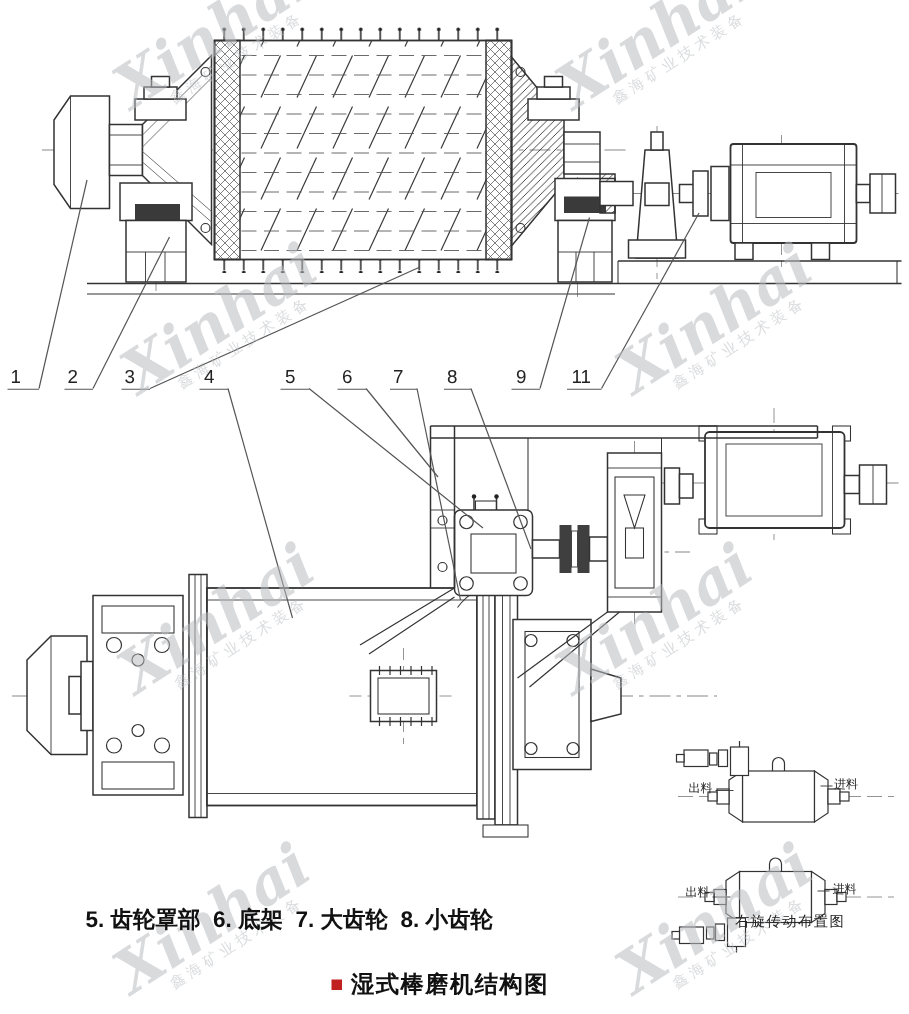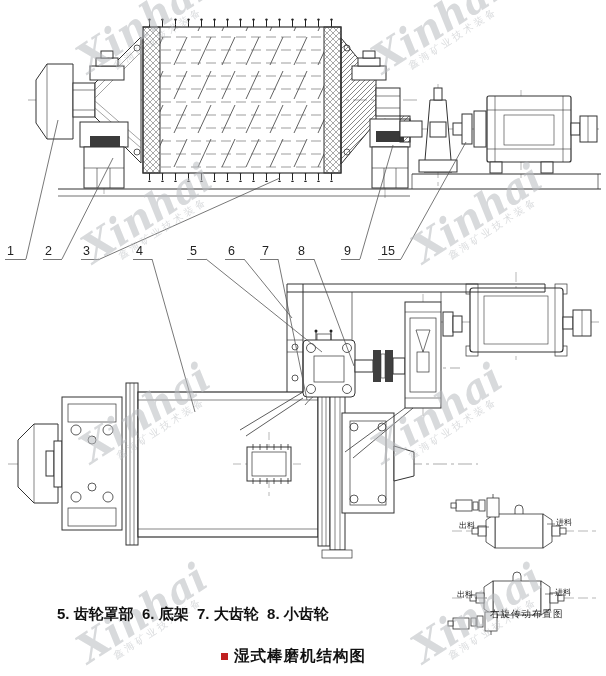--- a/index.html
+++ b/index.html
@@ -353,21 +353,21 @@
 
 <span class="txt callout" style="left:7px;top:245px">1</span>
 <span class="txt callout" style="left:45px;top:245px">2</span>
 <span class="txt callout" style="left:83px;top:245px">3</span>
 <span class="txt callout" style="left:136px;top:245px">4</span>
 <span class="txt callout" style="left:190px;top:245px">5</span>
 <span class="txt callout" style="left:228px;top:245px">6</span>
 <span class="txt callout" style="left:262px;top:245px">7</span>
 <span class="txt callout" style="left:298px;top:245px">8</span>
 <span class="txt callout" style="left:344px;top:245px">9</span>
-<span class="txt callout" style="left:381px;top:245px">15</span>
+<span class="txt callout" style="left:381px;top:245px">11</span>
 
 <span class="txt mini-label" style="left:459px;top:520px">出料</span>
 <span class="txt mini-label" style="left:556px;top:517px">进料</span>
 <span class="txt mini-caption" style="left:490px;top:561px">右旋传动布置图</span>
 <span class="txt mini-label" style="left:457px;top:589px">出料</span>
 <span class="txt mini-label" style="left:555px;top:587px">进料</span>
 <span class="txt mini-caption" style="left:487px;top:638px">左旋传动布置图</span>
 
 <div class="txt legend">
   <div>5. 齿轮罩部  6. 底架  7. 大齿轮  8. 小齿轮</div>

